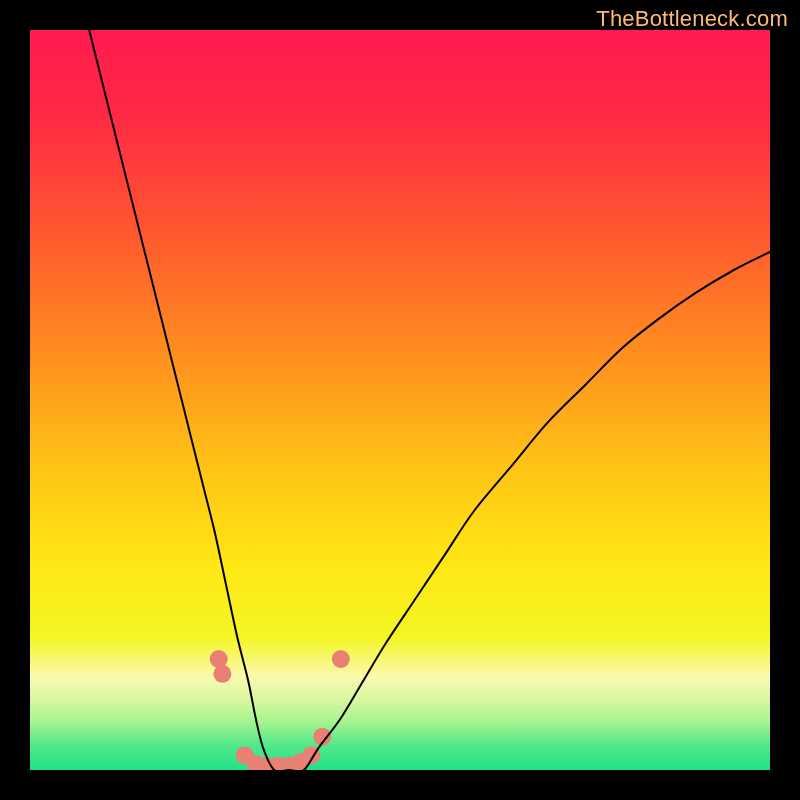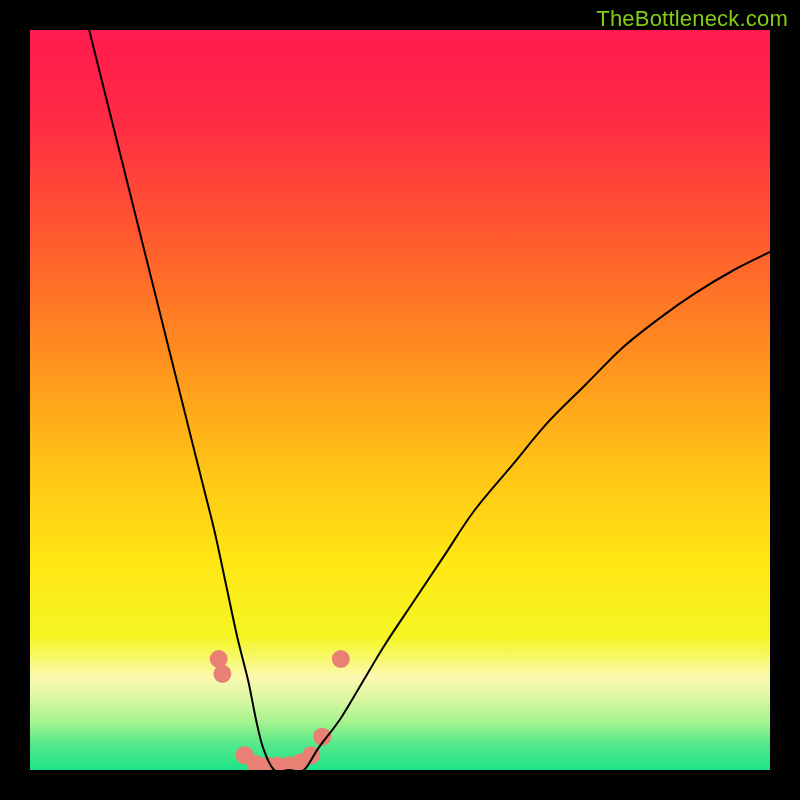--- a/index.html
+++ b/index.html
@@ -14,21 +14,21 @@
   .frame {
     position: relative;
     width: 800px;
     height: 800px;
     background: #000;
   }
   .watermark {
     position: absolute;
     top: 6px;
     right: 12px;
-    color: #84cc16;
+    color: #fdba74;
     font-size: 22px;
     font-weight: 400;
     z-index: 10;
     letter-spacing: 0.2px;
   }
   .plot-area {
     position: absolute;
     left: 30px;
     top: 30px;
     width: 740px;

